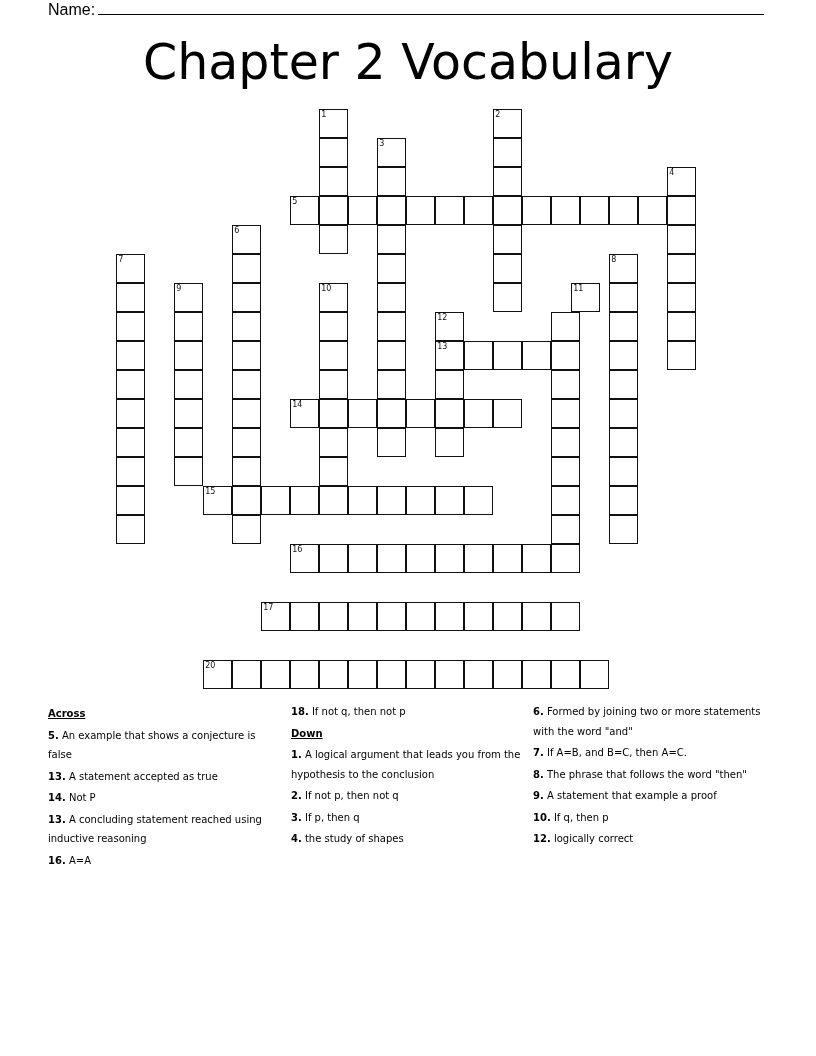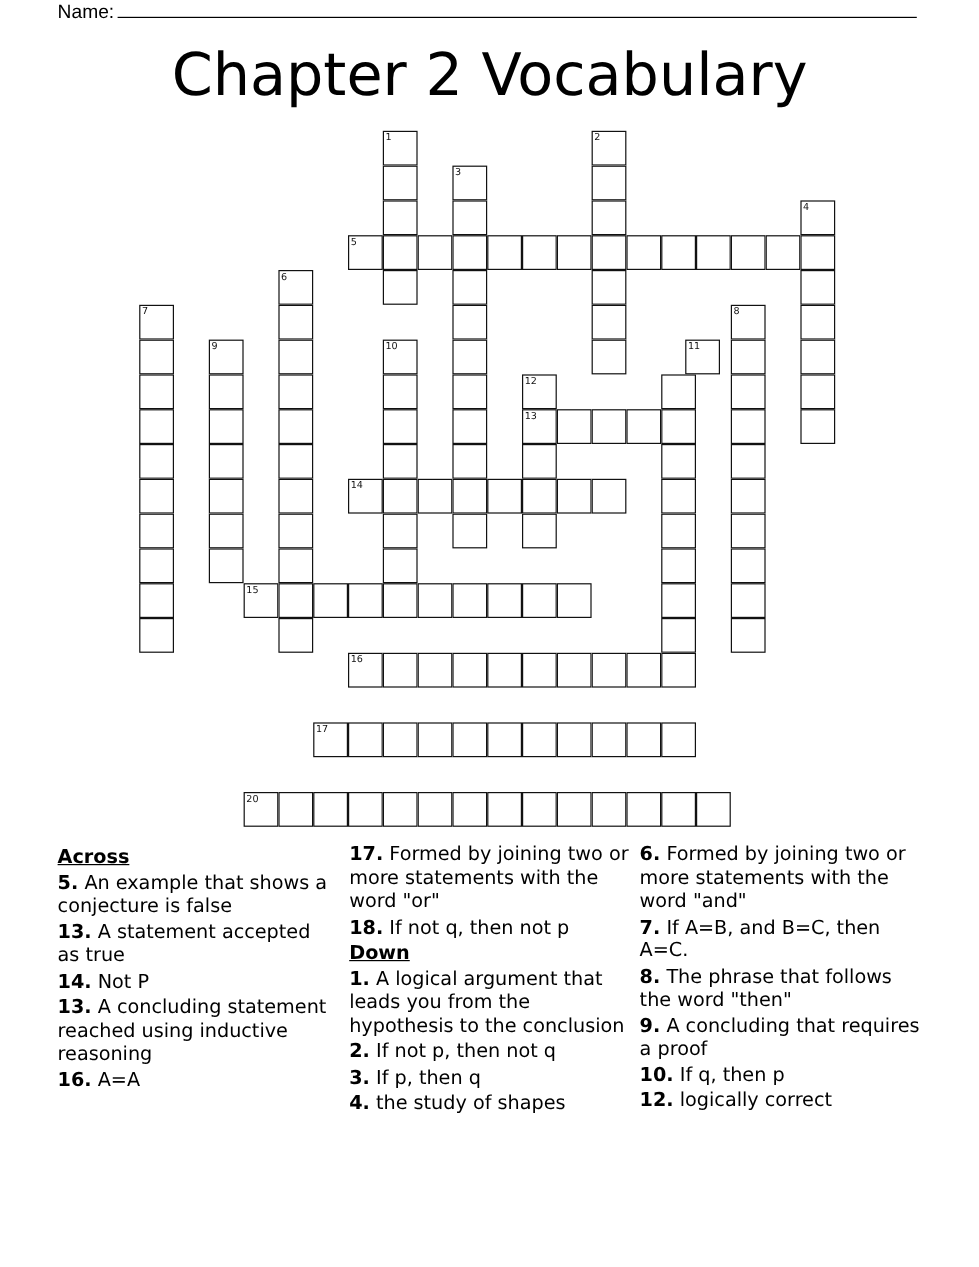--- a/index.html
+++ b/index.html
@@ -3,21 +3,21 @@
 <meta charset="utf-8">
 <style>
   html, body { margin: 0; padding: 0; background: #ffffff; }
   body { width: 816px; height: 1056px; position: relative; overflow: hidden; color: #000; }
   .name-line { position: absolute; left: 48px; top: 0px; font-family: "Liberation Sans", sans-serif; font-size: 16px; white-space: nowrap; }
   .name-line .rule { display: inline-block; width: 666px; border-bottom: 1px solid #000; height: 14px; vertical-align: baseline; margin-left: 3px; }
   .title { position: absolute; left: 0; top: 30px; width: 816px; text-align: center; font-family: "DejaVu Sans", sans-serif; font-size: 49px; line-height: 66px; letter-spacing: 0px; }
   #grid { position: absolute; left: 0; top: 0; width: 816px; height: 700px; }
   .cell { position: absolute; width: 29px; height: 29px; box-sizing: border-box; border: 1.5px solid #111; background: #fff; margin-left: -0.75px; margin-top: -0.75px; }
   .cell .num { position: absolute; left: 1px; top: 0px; font-family: "DejaVu Sans", sans-serif; font-size: 8px; line-height: 9px; color: #111; }
-  .clues { position: absolute; top: 702px; font-family: "DejaVu Sans", sans-serif; font-size: 16px; line-height: 19.5px; }
+  .clues { position: absolute; top: 702px; font-family: "DejaVu Sans", sans-serif; font-size: 10px; line-height: 19.5px; }
   .col1 { left: 48px; width: 232px; }
   .col2 { left: 291px; width: 236px; }
   .col3 { left: 533px; width: 240px; }
   .heading { font-weight: bold; text-decoration: underline; margin-top: 2px; margin-bottom: 2px; }
   .clue { margin-bottom: 2px; }
   .clue .n { font-weight: bold; }
 </style>
 </head>
 <body>
 
@@ -220,29 +220,28 @@
 <div class="clues col1">
   <div class="heading">Across</div>
   <div class="clue"><span class="n">5.</span> <span>An example that shows a conjecture is false</span></div>
   <div class="clue"><span class="n">13.</span> <span>A statement accepted as true</span></div>
   <div class="clue"><span class="n">14.</span> <span>Not P</span></div>
   <div class="clue"><span class="n">13.</span> <span>A concluding statement reached using inductive reasoning</span></div>
   <div class="clue"><span class="n">16.</span> <span>A=A</span></div>
 </div>
 
 <div class="clues col2">
-  <div class="clue"><span class="n">17.</span> <span>Formed by joining two or more statements with the word "or"</span></div>
   <div class="clue"><span class="n">18.</span> <span>If not q, then not p</span></div>
   <div class="heading">Down</div>
   <div class="clue"><span class="n">1.</span> <span>A logical argument that leads you from the hypothesis to the conclusion</span></div>
   <div class="clue"><span class="n">2.</span> <span>If not p, then not q</span></div>
   <div class="clue"><span class="n">3.</span> <span>If p, then q</span></div>
   <div class="clue"><span class="n">4.</span> <span>the study of shapes</span></div>
 </div>
 
 <div class="clues col3">
   <div class="clue"><span class="n">6.</span> <span>Formed by joining two or more statements with the word "and"</span></div>
   <div class="clue"><span class="n">7.</span> <span>If A=B, and B=C, then A=C.</span></div>
   <div class="clue"><span class="n">8.</span> <span>The phrase that follows the word "then"</span></div>
-  <div class="clue"><span class="n">9.</span> <span>A concluding that requires a proof</span></div>
+  <div class="clue"><span class="n">9.</span> <span>A statement that example a proof</span></div>
   <div class="clue"><span class="n">10.</span> <span>If q, then p</span></div>
   <div class="clue"><span class="n">12.</span> <span>logically correct</span></div>
 </div>
 
 </body></html>

